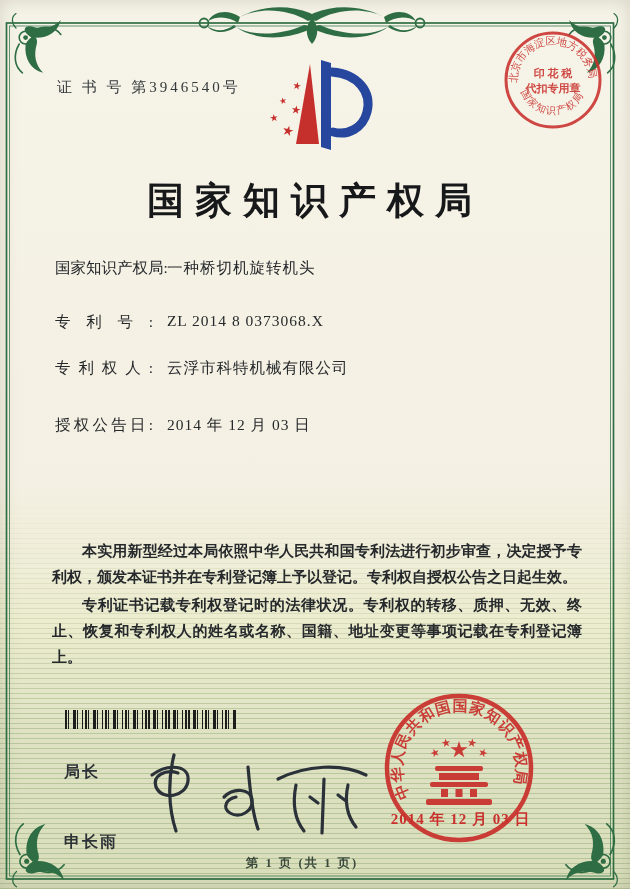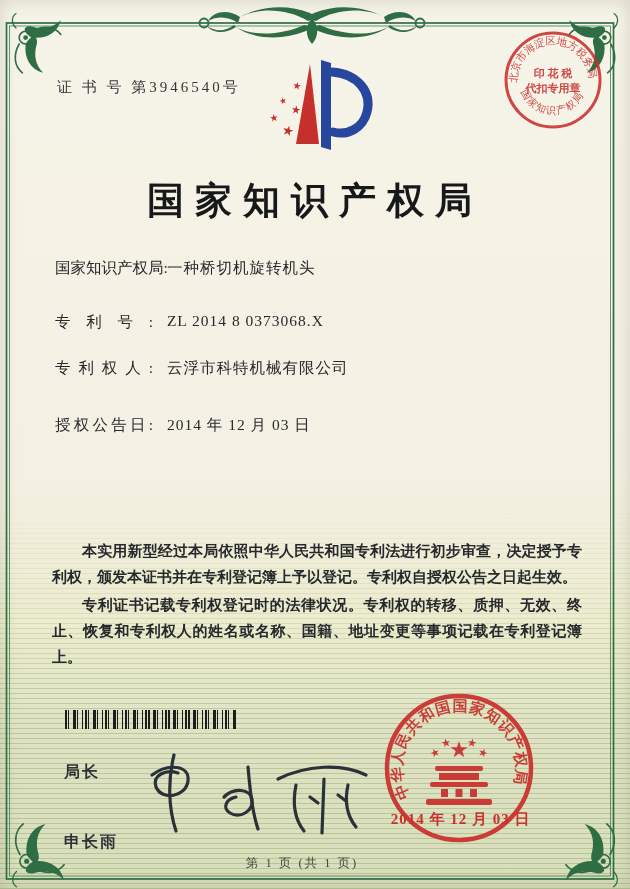--- a/index.html
+++ b/index.html
@@ -55,21 +55,21 @@
   .director-name{left:64px;top:832px;font-size:16px;font-weight:600;
     font-family:"Liberation Sans","DejaVu Sans",sans-serif;color:#2c3236;letter-spacing:2px;}
   .signature{left:138px;top:745px;}
   .seal-main{left:369px;top:678px;opacity:.92;}
   .seal-tax{left:498px;top:25px;opacity:.88;}
   .seal-date{
     left:378px;top:810px;width:165px;text-align:center;
     font-size:15px;color:#c9302c;letter-spacing:1px;font-weight:600;
   }
   .footer{left:0;top:855px;width:604px;text-align:center;
-    font-size:12.5px;letter-spacing:2px;color:#3c4a3c;}
+    font-size:12.5px;letter-spacing:2px;color:#3c4a3c;font-weight:bold;}
 </style>
 </head>
 <body>
 
 <div class="certificate">
 
   <div class="guilloche"></div>
 
   <svg class="frame" viewBox="0 0 630 889">
     <defs>

